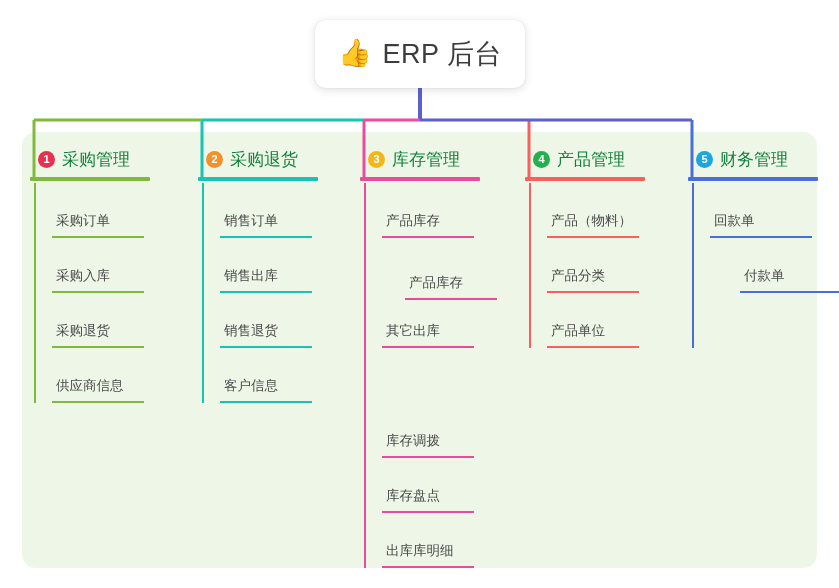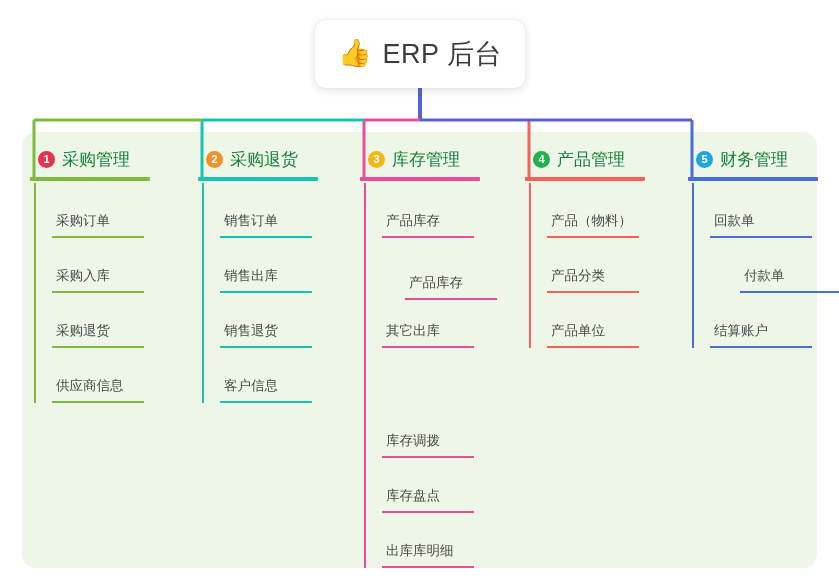--- a/index.html
+++ b/index.html
@@ -289,21 +289,17 @@
         <div class="stem" style="background: rgb(74, 111, 212); left: 4px; height: 165px;"></div>
         <div class="leaves" style="left: 4px; width: 130px; height: 165px;">
           <div class="leaf" style="top: 0px; left: 0px; width: 130px;">
             <div class="leaf-label">回款单</div>
             <div class="leaf-rule" style="background: rgb(74, 111, 212); left: 18px; width: 102px;"></div>
           </div>
           <div class="leaf" style="top: 55px; left: 0px; width: 130px; margin-left: 30px;">
             <div class="leaf-label">付款单</div>
             <div class="leaf-rule" style="background: rgb(74, 111, 212); left: 18px; width: 102px;"></div>
           </div>
-          <div class="leaf" style="top: 110px; left: 0px; width: 130px;">
-            <div class="leaf-label">结算账户</div>
-            <div class="leaf-rule" style="background: rgb(74, 111, 212); left: 18px; width: 102px;"></div>
-          </div>
         </div>
       </div>
     </div>
 
 </div>
 
 </body></html>

